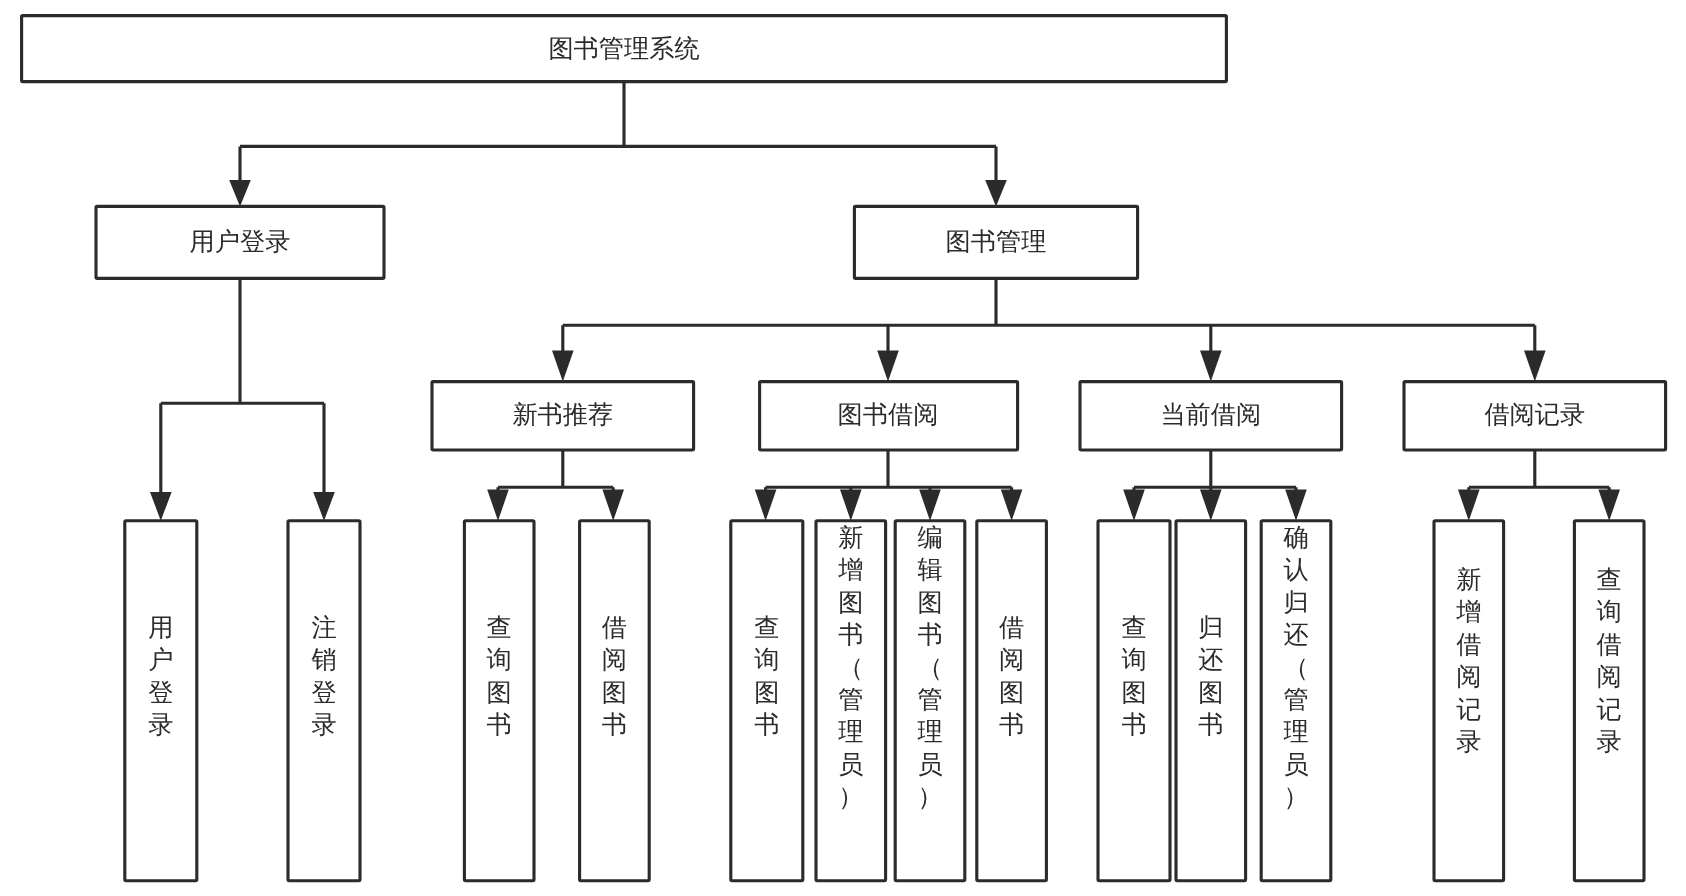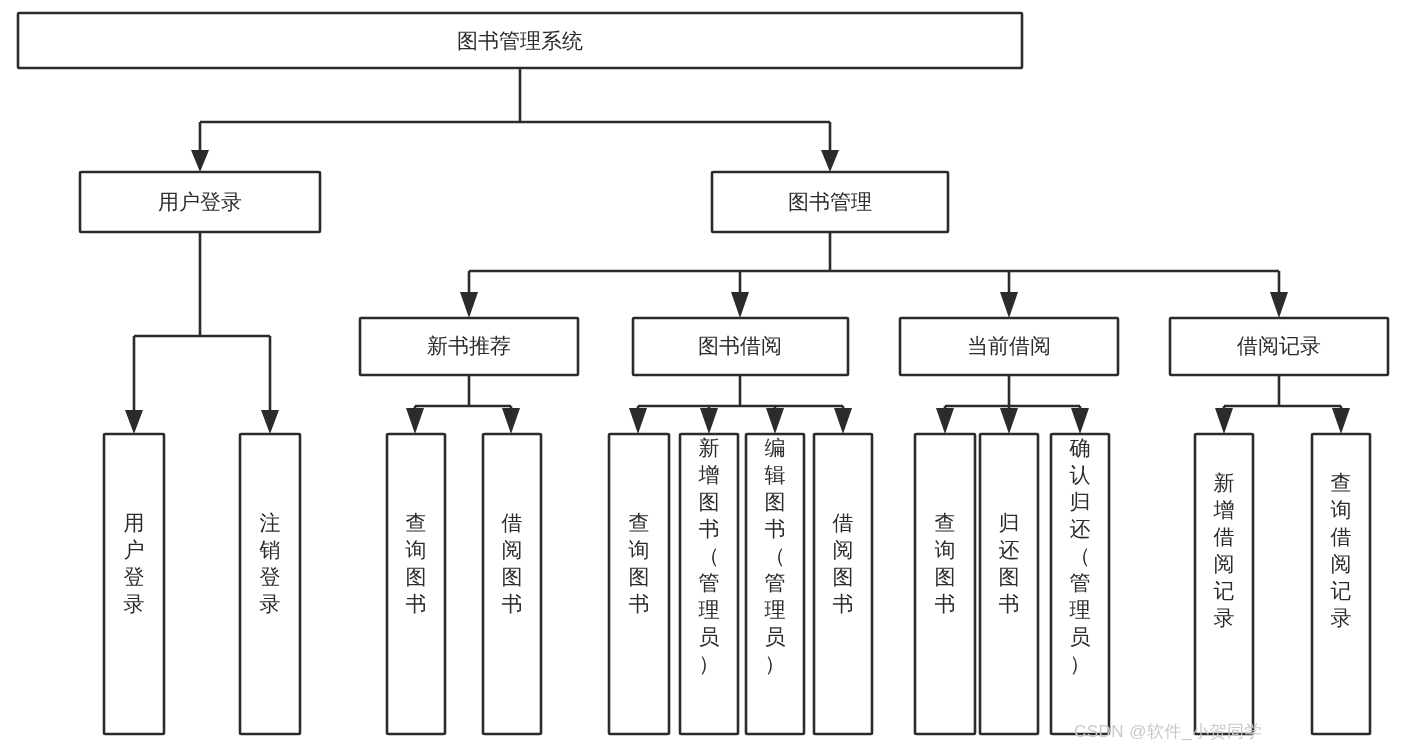--- a/index.html
+++ b/index.html
@@ -144,14 +144,13 @@
       <rect class="node-rect" x="1195" y="434" width="58" height="300" rx="1"></rect>
       <text class="leaf-label vtext" x="1224" y="490"><tspan x="1224" y="490">新</tspan><tspan x="1224" y="517">增</tspan><tspan x="1224" y="544">借</tspan><tspan x="1224" y="571">阅</tspan><tspan x="1224" y="598">记</tspan><tspan x="1224" y="625">录</tspan></text>
     </g>
     <g>
       <rect class="node-rect" x="1312" y="434" width="58" height="300" rx="1"></rect>
       <text class="leaf-label vtext" x="1341" y="490"><tspan x="1341" y="490">查</tspan><tspan x="1341" y="517">询</tspan><tspan x="1341" y="544">借</tspan><tspan x="1341" y="571">阅</tspan><tspan x="1341" y="598">记</tspan><tspan x="1341" y="625">录</tspan></text>
     </g>
 
   </svg>
 
-  <div class="watermark">CSDN @软件_小贺同学</div>
 </div>
 
 </body></html>

